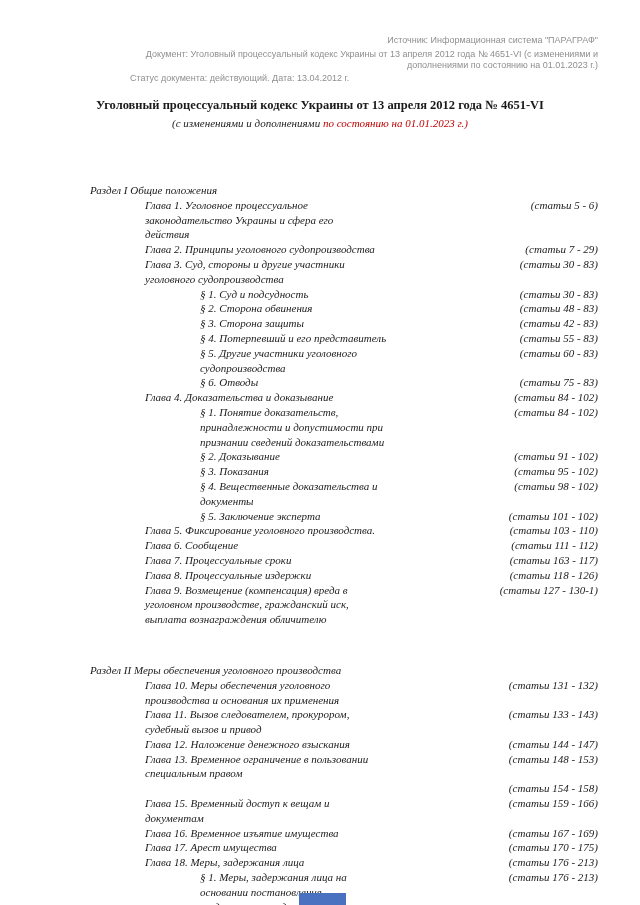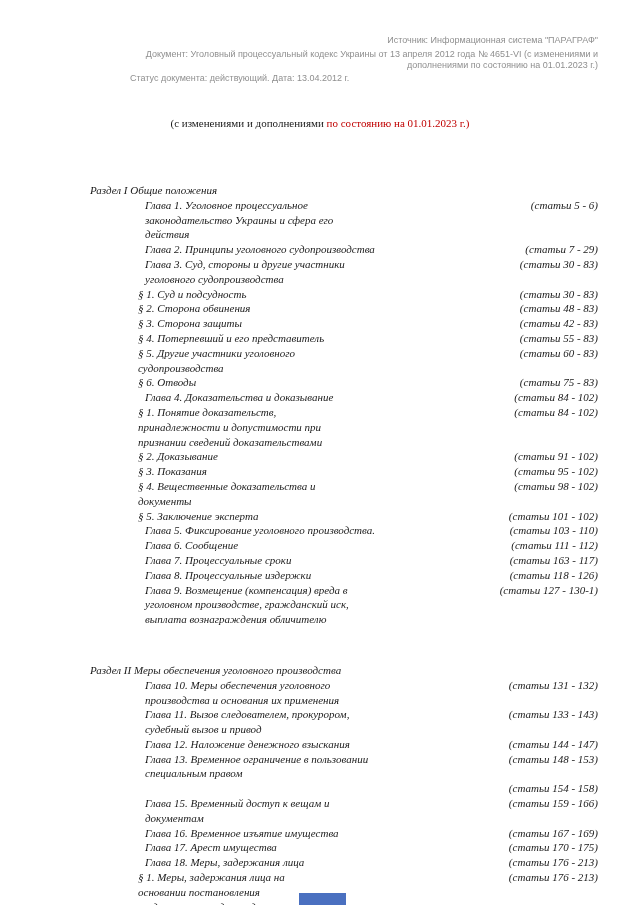--- a/index.html
+++ b/index.html
@@ -39,40 +39,41 @@
     font-weight: bold;
     font-size: 12.5px;
     line-height: 15px;
   }
   .doc-amendment {
     position: absolute;
     top: 116px;
     left: 0;
     width: 640px;
     text-align: center;
+    font-style: italic;
     font-size: 11px;
     line-height: 14px;
   }
   .red { color: #c00000; }
 
   
   .toc {
     position: absolute;
     top: 147px;
     left: 90px;
     width: 508px;
     font-size: 11px;
     line-height: 14.8px;
     font-style: italic;
   }
   .toc-row { display: flex; align-items: flex-start; }
   .toc-text { font-style: italic; }
   .lvl0 .toc-text { margin-left: 0; margin-top: 36px; }
   .lvl1 .toc-text { margin-left: 55px;  max-width: 232px; }
-  .lvl2 .toc-text { margin-left: 48px; max-width: 190px; }
+  .lvl2 .toc-text { margin-left: 110px; max-width: 190px; }
   .toc-art {
     margin-left: auto;
     white-space: nowrap;
     text-align: right;
     font-style: italic;
   }
 
   
   .bottom-fragment {
     position: absolute;
@@ -87,20 +88,21 @@
 <body>
 
 <div class="page">
 
   <div class="header-block">
     <div class="header-source">Источник: Информационная система "ПАРАГРАФ"</div>
     <div class="header-doc">Документ: Уголовный процессуальный кодекс Украины от 13 апреля 2012 года № 4651-VI (с изменениями и дополнениями по состоянию на 01.01.2023 г.)</div>
     <div class="header-status">Статус документа: действующий. Дата: 13.04.2012 г.</div>
   </div>
 
+  <div class="doc-title">Уголовный процессуальный кодекс Украины от 13 апреля 2012 года № 4651-VI</div>
 
   <div class="doc-amendment"><span>(с изменениями и дополнениями </span><span class="red">по состоянию на 01.01.2023 г.)</span></div>
 
   <div class="toc" id="toc">
   <div class="toc-row lvl0">
     <div class="toc-text">Раздел I Общие положения</div>
     <div class="toc-art"></div>
   </div>
 
   <div class="toc-row lvl1">

